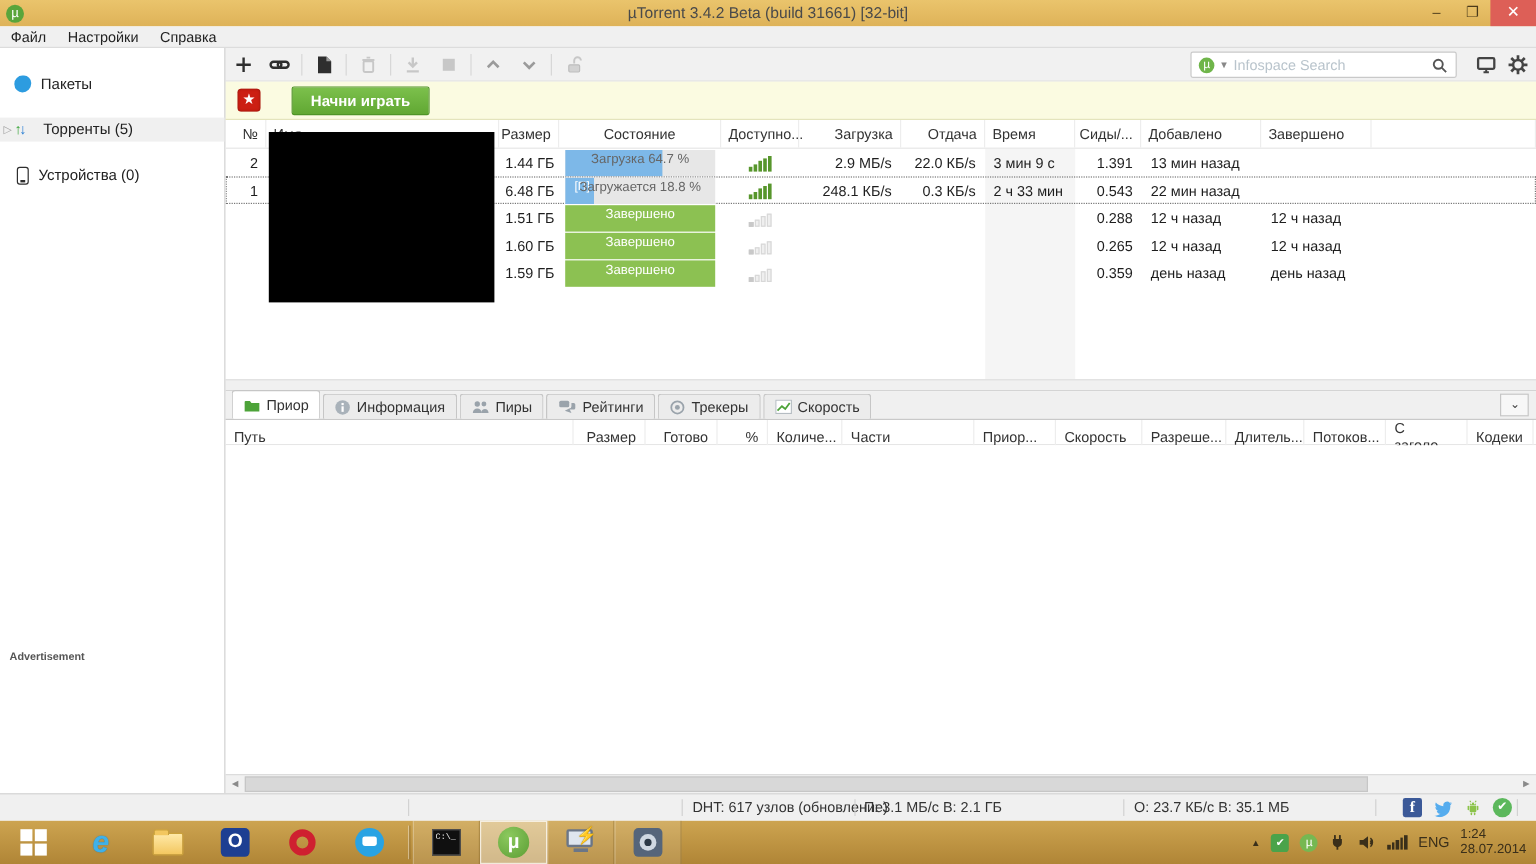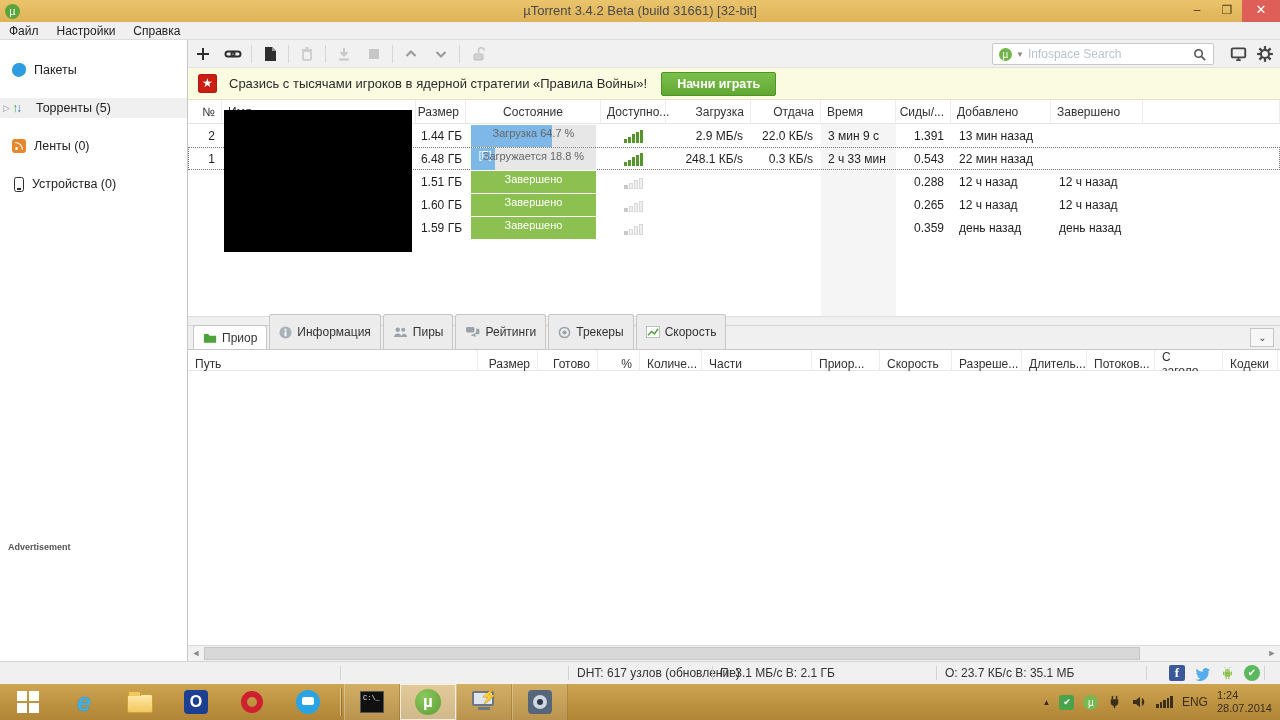--- a/index.html
+++ b/index.html
@@ -92,21 +92,21 @@
   .bars { display:flex; align-items:flex-end; gap:1px; height:14px; }
   .bars i { display:block; width:3px; background:#57962c; }
   .bars i:nth-child(1){height:4px} .bars i:nth-child(2){height:6px} .bars i:nth-child(3){height:9px} .bars i:nth-child(4){height:11px} .bars i:nth-child(5){height:13px}
   .bars.off i { background:#efefef; border:1px solid #d8d8d8; width:4px; }
   .bars.off i:nth-child(1){ background:#c9c9c9; border-color:#c9c9c9; }
   .redact { position:absolute; left:36px; top:10px; width:188px; height:142px; background:#000; z-index:5; }
 
   
   .splitter { position:absolute; left:188px; top:316px; width:1092px; height:10px; background:#f0f0f0; border-top:1px solid #dedede; border-bottom:1px solid #d4d4d4; }
   .tabbar { position:absolute; left:188px; top:326px; width:1092px; height:24px; background:#f0f0f0; border-bottom:1px solid #c9c9c9; display:flex; align-items:flex-end; padding-left:5px; }
-  .tab { display:flex; align-items:center; gap:5px; height:35px; padding:0 9px; border:1px solid #c6c6c6; border-bottom:none; border-radius:3px 3px 0 0; background:#ececec; margin-right:2px; color:#333; font-size:12px; }
+  .tab { display:flex; align-items:center; gap:5px; height:21px; padding:0 9px; border:1px solid #c6c6c6; border-bottom:none; border-radius:3px 3px 0 0; background:#ececec; margin-right:2px; color:#333; font-size:12px; }
   .tab.active { background:#fff; height:24px; font-weight:normal; position:relative; z-index:2; }
   .tab-collapse { position:absolute; right:6px; top:2px; width:24px; height:19px; border:1px solid #c6c6c6; background:#f7f7f7; text-align:center; color:#444; font-size:10px; line-height:17px; letter-spacing:-1px; }
 
   
   .fhead { position:absolute; left:188px; top:350px; width:1092px; height:21px; background:#fff; border-bottom:1px solid #e6e6e6; display:grid; grid-template-columns:290px 60px 60px 42px 62px 110px 68px 72px 70px 65px 68px 68px 55px 1fr; color:#333; }
   .fhead > div { display:flex; align-items:center; border-right:1px solid #ededed; padding:0 7px; }
   .fhead .hr { justify-content:flex-end; }
   .fbody { position:absolute; left:188px; top:371px; width:1092px; height:274px; background:#fff; }
 
   
@@ -180,27 +180,20 @@
   <div class="side-item first">
     <span class="ico-packages"></span>
     <span>Пакеты</span>
   </div>
   <div class="side-item selected" style="position:relative;">
     <span class="expander">▷</span>
     <span class="ico-updown"><span class="u">↑</span><span class="d">↓</span></span>
     <span>Торренты (5)</span>
   </div>
   <div class="side-item">
-    <span class="ico-rss">
-        <b></b>
-        <i></i>
-      </span>
-    <span>Ленты (0)</span>
-  </div>
-  <div class="side-item">
     <span class="ico-phone"></span>
     <span>Устройства (0)</span>
   </div>
 
   <div class="ad-label">Advertisement</div>
 </div>
 
 <div class="toolbar">
   <div class="tbtn">
     <svg width="16" height="16" viewBox="0 0 16 16">
@@ -288,21 +281,20 @@
           <line x1="13" y1="3" x2="3" y2="13"></line>
         </g>
         <circle cx="8" cy="8" r="3.6" fill="#f1f1f1" stroke="#444" stroke-width="1.8"></circle>
         <circle cx="8" cy="8" r="1.2" fill="#f1f1f1"></circle>
       </svg>
   </div>
 </div>
 
 <div class="promo">
   <div class="promo-star">★</div>
-  <div class="promo-text">Сразись с тысячами игроков в ядерной стратегии «Правила Войны»!</div>
   <div class="promo-btn">Начни играть</div>
 </div>
 
 <div class="list">
   <div class="sortband"></div>
 
   <div class="trow thead">
     <div class="hr">№</div>
     <div>Имя</div>
     <div class="hr">Размер</div>

